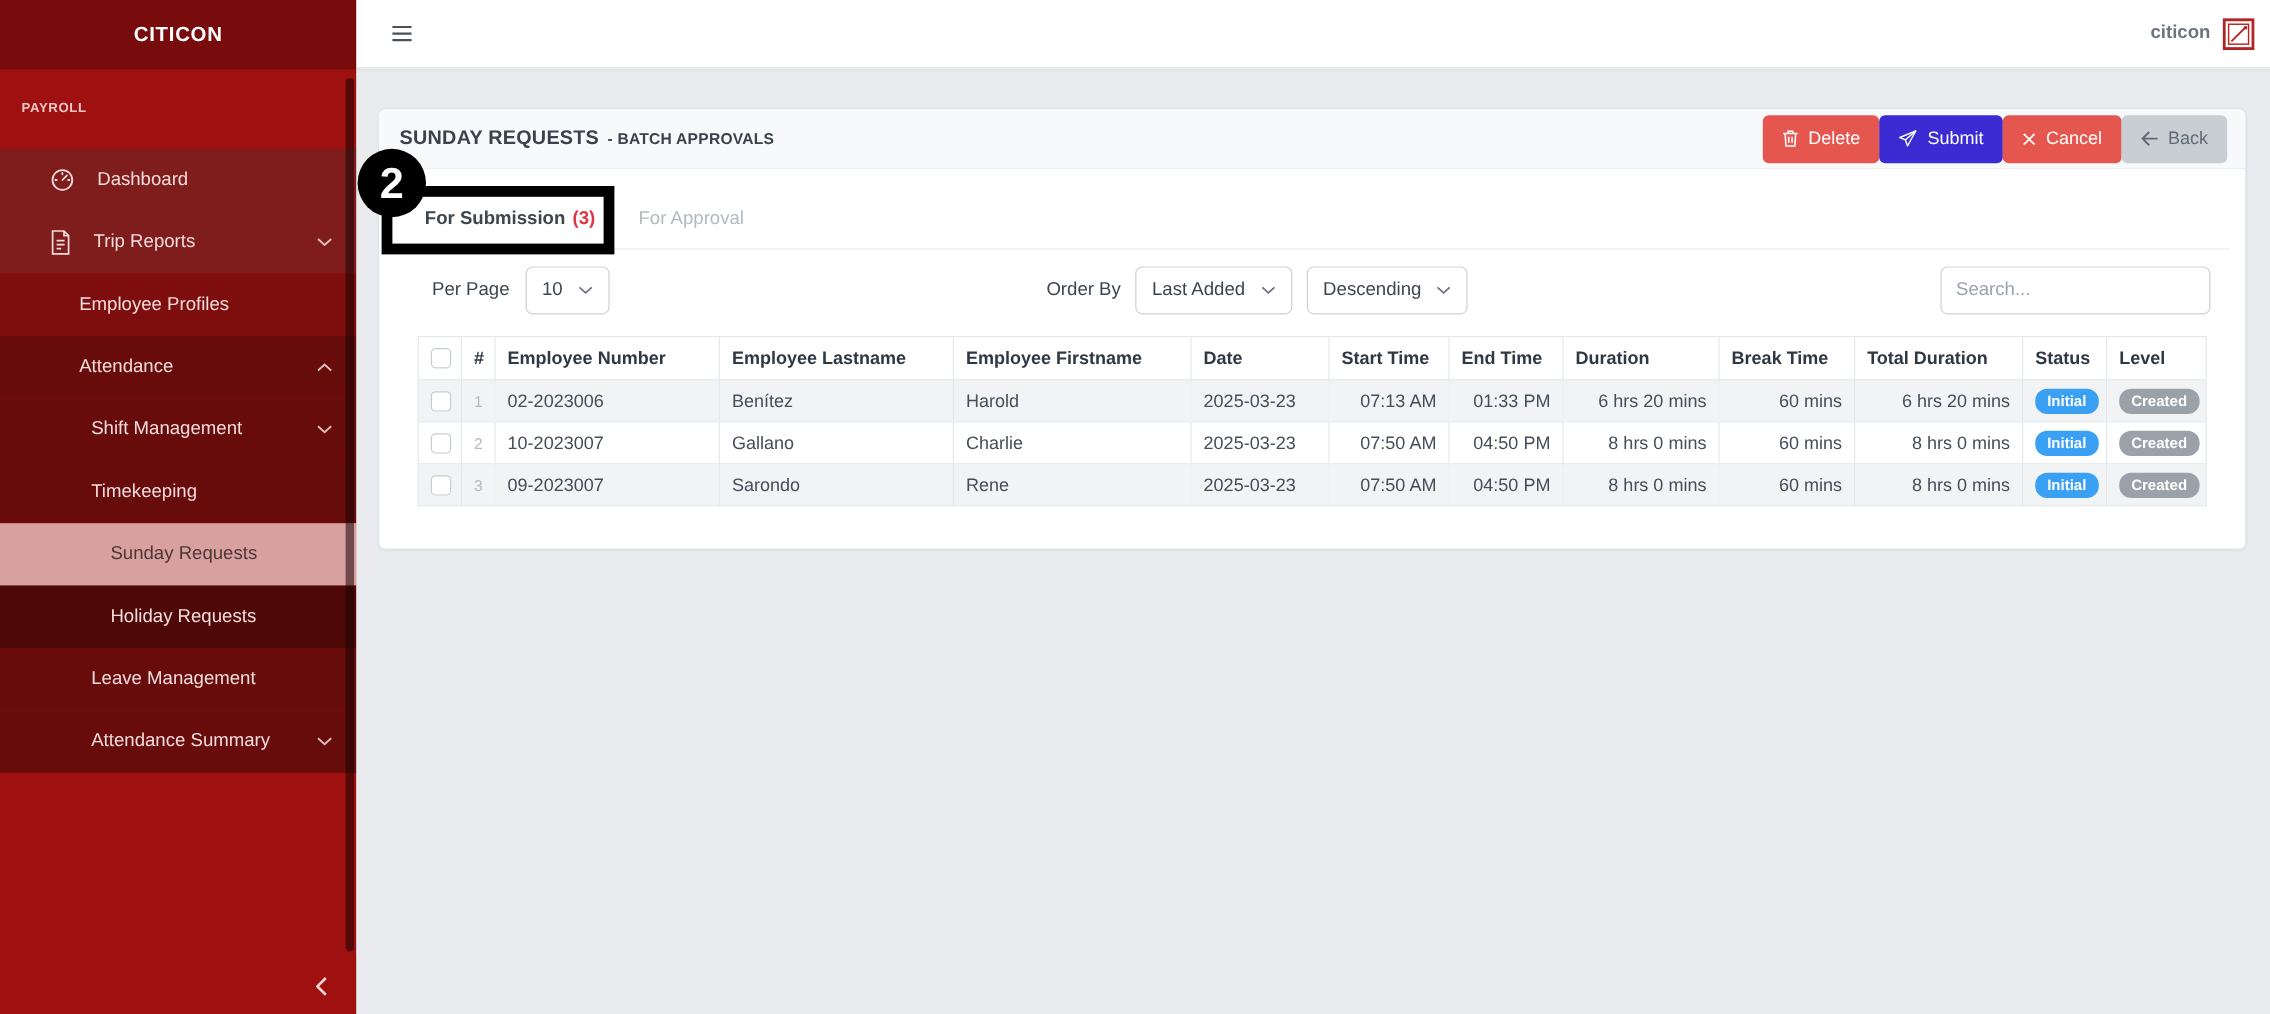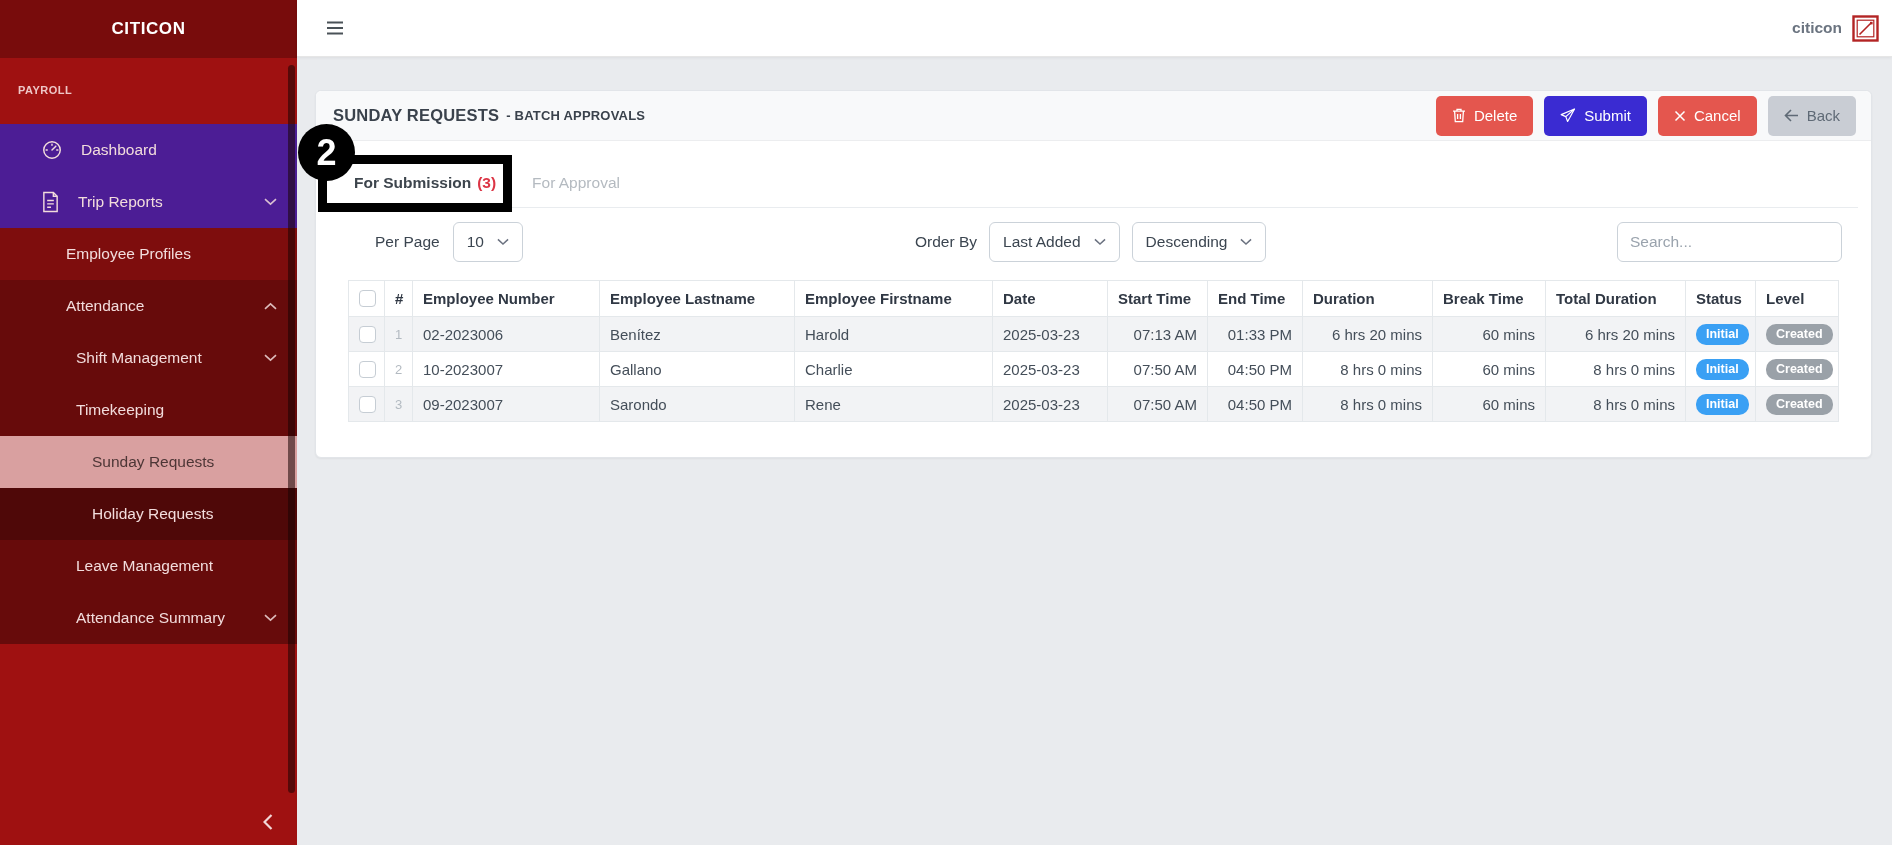--- a/index.html
+++ b/index.html
@@ -11,21 +11,21 @@
   .sidebar { position:absolute; left:0; top:0; width:297px; height:845px; background:#9f1111; color:#f2dcdc; overflow:hidden; }
   .sb-header { height:58px; background:#780c0c; display:flex; align-items:center; justify-content:center; font-weight:bold; font-size:17px; color:#ffffff; letter-spacing:.6px; }
   .sb-section { margin:26px 0 0 18px; height:20px; font-size:11px; font-weight:bold; letter-spacing:.5px; color:#eec6c6; }
   .sb-nav { margin-top:20px; }
   .sb-item { height:52px; display:flex; align-items:center; font-size:15.5px; cursor:pointer; }
   .lvl1 { padding-left:26px; }
   .lvl1 .sb-label { margin-left:18px; }
   .lvl2 { padding-left:66px; }
   .lvl3 { padding-left:76px; }
   .lvl4 { padding-left:92px; }
-  .bg-base { background:#4c1d95;padding-left:41px; }
+  .bg-base { background:#7f1d1d;padding-left:41px; }
   .bg-d1 { background:#7e0d0d; }
   .bg-d2 { background:#670b0b; }
   .bg-d3 { background:#4f0808; }
   .sb-item.active { background:#d9a0a0; color:#4d3636; }
   .sb-icon { display:flex; align-items:center; }
   .sb-chev { margin-left:auto; margin-right:20px; display:flex; opacity:.85; }
   .sb-bottom { position:absolute; bottom:0; left:0; width:297px; height:47px; background:#9f1111; display:flex; align-items:center; justify-content:flex-end; padding-right:24px; }
   .sb-scrollbar { position:absolute; right:2px; top:65px; width:7px; height:728px; background:rgba(25,3,3,.55); border-radius:4px; }
 
   
@@ -34,35 +34,35 @@
   .hamburger { display:flex; cursor:pointer; }
   .brand { margin-left:auto; display:flex; align-items:center; gap:10px; }
   .brand-text { color:#6b7480; font-weight:bold; font-size:15.5px; }
   .content { position:absolute; top:57px; left:0; width:1595px; height:788px; background:#e9ebee; }
 
   
   .card { position:absolute; left:18px; top:33px; width:1557px; height:368px; background:#fff; border:1px solid #e2e5e9; border-radius:6px; box-shadow:0 1px 2px rgba(0,0,0,.05); }
   .card-header { height:50px; background:#f8f9fa; border-bottom:1px solid #ecedef; border-radius:6px 6px 0 0; display:flex; align-items:center; padding:0 15px 0 17px; }
   .card-title { font-size:16.5px; font-weight:bold; color:#3a424c; letter-spacing:.2px; }
   .card-subtitle { font-size:13px; font-weight:bold; color:#3a424c; margin-left:7px; letter-spacing:.2px; }
-  .actions { margin-left:auto; display:flex; gap:11px; }
+  .actions { margin-left:auto; display:flex; }
   .btn { height:40px; border:none; border-radius:5px; padding:0 16px; font-size:15px; color:#fff; display:flex; align-items:center; gap:8px; font-family:inherit; cursor:pointer; }
   .btn-delete, .btn-cancel { background:#e4564e; }
   .btn-submit { background:#3a2bd2; }
   .btn-back { background:#c9cdd4; color:#5f6a76;text-align:right; }
 
   
   .tabs { display:flex; margin:0 13px; padding:18px 7px 0; border-bottom:1px solid #e9ecef; height:67px; }
   .tab { padding:0 18px; display:flex; align-items:center; font-size:15.5px; cursor:pointer; }
   .tab-active .tab-label { font-weight:bold; color:#3d454d; }
   .tab-count { color:#dc3545; font-weight:bold; margin-left:6px; }
   .tab-inactive { color:#b4bac0; }
 
   
-  .controls { position:relative; margin-top:14px; padding:0 16px; height:40px;margin-left:43px; }
+  .controls { position:relative; margin-top:14px; padding:0 44px; height:40px; }
   .perpage { display:inline-flex; align-items:center; gap:13px; }
   .ctl-label { font-size:15.5px; color:#3b4550; }
   .select { height:40px; border:1px solid #cbd2d9; border-radius:6px; display:inline-flex; align-items:center; gap:13px; padding:0 13px; font-size:15.5px; color:#3b4550; background:#fff; cursor:pointer; }
   .orderby { position:absolute; left:556px; top:0; display:flex; align-items:center; gap:12px; }
   .search { position:absolute; right:29px; top:0; }
   .search input { width:225px; height:40px; border:1px solid #cbd2d9; border-radius:6px; padding:0 12px; font-size:15.5px; color:#3b4550; font-family:inherit; outline:none; }
   .search input::placeholder { color:#9aa3ad; }
 
   
   .table-wrap { margin:18px 32px 0; }

